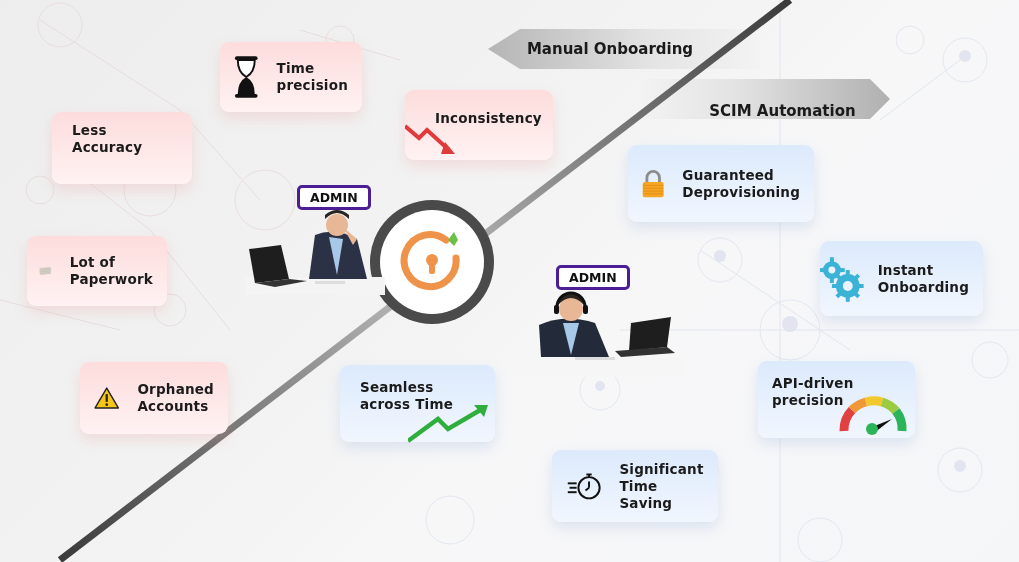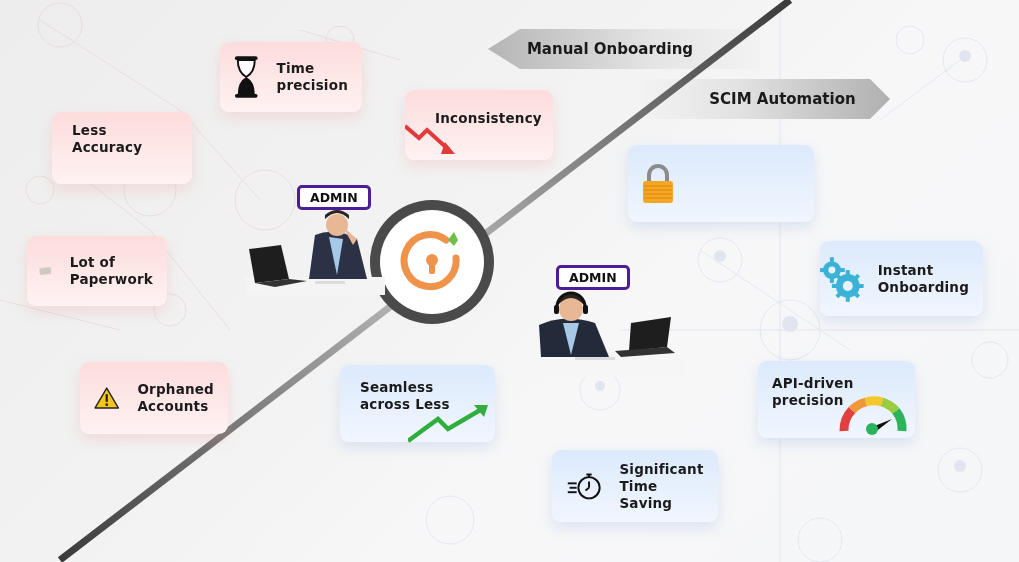--- a/index.html
+++ b/index.html
@@ -83,21 +83,21 @@
   <polygon points="640,79 870,79 890,99 870,119 640,119" fill="url(#bang2)"></polygon>
 
   <line x1="60" y1="560" x2="790" y2="0" stroke="url(#divg)" stroke-width="7"></line>
   <circle cx="432" cy="262" r="62" fill="#4a4a4a"></circle>
   <circle cx="432" cy="262" r="52" fill="#ffffff"></circle>
 </svg>
 
 <div class="banner" style="left:505px;top:28px;width:210px;">
   <span>Manual Onboarding</span>
 </div>
-<div class="banner" style="left:690px;top:78px;width:185px;">
+<div class="banner" style="left:690px;top:78px;width:185px;align-items:flex-end;">
   <span>SCIM Automation</span>
 </div>
 
 <div style="position:absolute;left:400px;top:230px;width:64px;height:64px;">
   <svg width="64" height="64" viewBox="0 0 64 64">
     <path d="M46 10 A26 26 0 1 0 56 28" fill="none" stroke="#f0934a" stroke-width="7" stroke-linecap="round"></path>
     <circle cx="32" cy="30" r="6" fill="#f0934a"></circle>
     <rect x="29" y="32" width="6" height="12" rx="2" fill="#f0934a"></rect>
     <path d="M48 10 L54 2 L58 10 L54 16 Z" fill="#6cc04a"></path>
   </svg>
@@ -181,20 +181,24 @@
   <svg width="32" height="40" viewBox="0 0 32 40">
     <path d="M7 18 V11 A9 9 0 0 1 25 11 V18" fill="none" stroke="#8c8c8c" stroke-width="4"></path>
     <rect x="1" y="17" width="30" height="22" rx="3" fill="#f5a623"></rect>
     <g stroke="#e08a12" stroke-width="1.2">
         <line x1="2" y1="22" x2="30" y2="22"></line>
         <line x1="2" y1="26" x2="30" y2="26"></line>
         <line x1="2" y1="30" x2="30" y2="30"></line>
         <line x1="2" y1="34" x2="30" y2="34"></line>
       </g>
   </svg>
+  <div>
+      <div>Guaranteed</div>
+      <div>Deprovisioning</div>
+    </div>
 </div>
 
 <div class="card blue" style="left:820px;top:241px;width:163px;height:75px;padding-left:0;gap:14px;">
   <svg width="44" height="46" viewBox="0 0 44 46">
     <g fill="#3bb3d6">
       <circle cx="12" cy="14" r="9"></circle>
         <circle cx="28" cy="30" r="12"></circle>
       <g stroke="#3bb3d6" stroke-width="4">
         <line x1="12" y1="1" x2="12" y2="27"></line>
           <line x1="-1" y1="14" x2="25" y2="14"></line>
@@ -209,21 +213,21 @@
   </svg>
   <div>
       <div>Instant</div>
       <div>Onboarding</div>
     </div>
 </div>
 
 <div class="card blue" style="left:340px;top:365px;width:155px;height:77px;align-items:flex-start;padding-left:20px;padding-top:14px;">
   <div>
       <div>Seamless</div>
-      <div>across Less</div>
+      <div>across Time</div>
     </div>
   <svg style="position:absolute;left:68px;top:38px;" width="84" height="40" viewBox="0 0 84 40">
     <polyline points="0,38 30,16 40,26 74,6" fill="none" stroke="#2fae3e" stroke-width="4.5"></polyline>
     <polygon points="66,2 80,2 76,14" fill="#2fae3e"></polygon>
   </svg>
 </div>
 
 <div class="card blue" style="left:758px;top:361px;width:157px;height:77px;align-items:flex-start;padding-top:14px;">
   <div>
       <div>API-driven</div>

